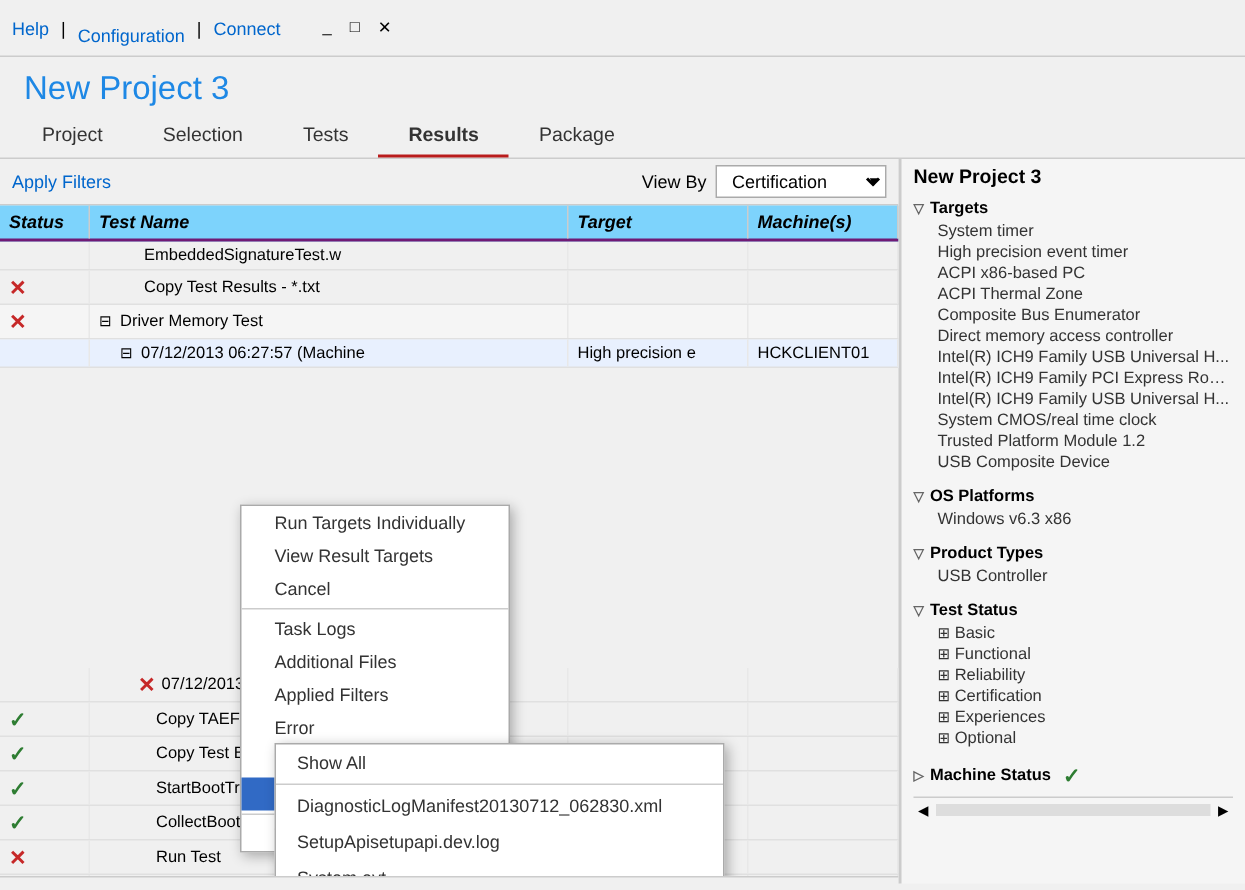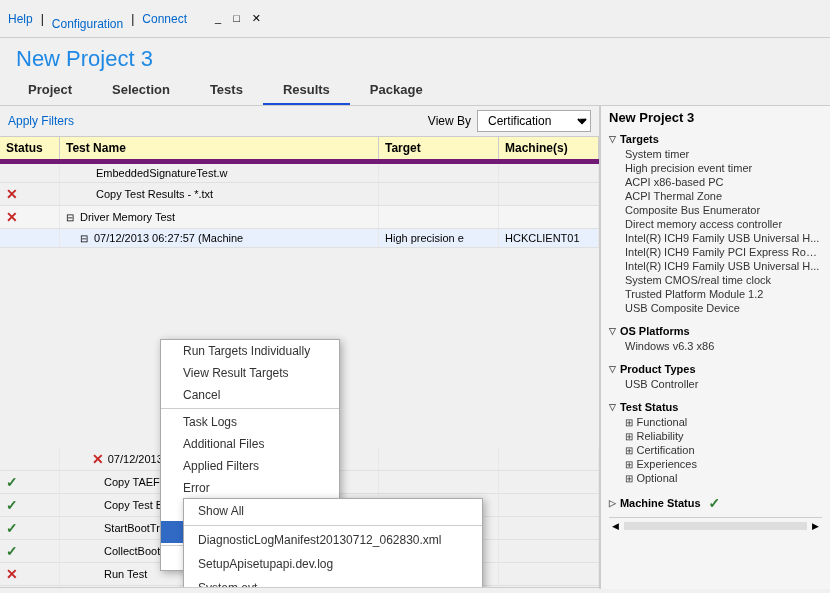--- a/index.html
+++ b/index.html
@@ -7,37 +7,37 @@
 
     
     .title-bar { background: #f0f0f0; padding: 6px 8px; display: flex; align-items: center; justify-content: space-between; border-bottom: 1px solid #ccc; }
     .title-bar-left { font-size: 12px; color: #333; }
 
     
     .project-title { color: #1e88e5; font-size: 22px; font-weight: 300; padding: 8px 16px 4px; }
 
     
     .nav-tabs { display: flex; border-bottom: 1px solid #ccc; padding: 0 8px; background: #f0f0f0; }
-    .nav-tab { padding: 6px 20px; cursor: pointer; font-size: 13px; color: #333; border-bottom: 2px solid transparent; font-weight: bold; }
-    .nav-tab.active { font-weight: bold; border-bottom: 2px solid #1d4ed8; }
+    .nav-tab { padding: 6px 20px; cursor: pointer; font-size: 13px; color: #333; border-bottom: 2px solid transparent; }
+    .nav-tab.active { font-weight: bold; border-bottom: 2px solid #b91c1c; }
 
     
     .main-layout { display: flex; height: calc(593px - 110px); }
 
     
     .left-panel { flex: 1; border-right: 1px solid #ccc; overflow: hidden; position: relative; }
 
     
     .toolbar { display: flex; align-items: center; padding: 4px 8px; background: #f0f0f0; border-bottom: 1px solid #ccc; gap: 16px; }
     .toolbar-right { margin-left: auto; display: flex; align-items: center; gap: 6px; font-size: 12px; }
     .select-wrapper { position: relative; display: inline-block; }
     .select-wrapper::after { content: '▼'; position: absolute; right: 4px; top: 50%; transform: translateY(-50%); font-size: 9px; pointer-events: none; }
 
     
-    .table-header { display: grid; grid-template-columns: 60px 1fr 120px 100px; background: #fef9c3; border-bottom: 5px solid #701a75; font-weight: bold; font-size: 12px; }
+    .table-header { display: grid; grid-template-columns: 60px 1fr 120px 100px; background: #7dd3fc; border-bottom: 2px solid #701a75; font-weight: bold; font-size: 12px; font-style: italic; }
     .table-header div { padding: 4px 6px; border-right: 1px solid #ccc; }
 
     .table-body { overflow-y: auto; height: calc(100% - 60px); position: relative; }
     .table-row { display: grid; grid-template-columns: 60px 1fr 120px 100px; border-bottom: 1px solid #e0e0e0; font-size: 11px; }
     .table-row div { padding: 3px 6px; border-right: 1px solid #e8e8e8; overflow: hidden; white-space: nowrap; text-overflow: ellipsis; display: flex; align-items: center; gap: 4px; }
     .table-row.group-header { background: #f5f5f5; }
 
     .check-green { color: #2e7d32; font-size: 14px; font-weight: bold; }
     .cross-red { color: #c62828; font-size: 14px; font-weight: bold; }
 
@@ -290,20 +290,21 @@
     </div>
 
     <div style="height:6px;"></div>
 
     <div class="tree-section">
       <div class="tree-header">
         <span class="arrow">▽</span>
         <span>Test Status</span>
       </div>
       <div class="tree-children">
+        <div class="tree-item"><span style="font-size:10px;">⊞</span> Basic</div>
         <div class="tree-item"><span style="font-size:10px;">⊞</span> Functional</div>
         <div class="tree-item"><span style="font-size:10px;">⊞</span> Reliability</div>
         <div class="tree-item"><span style="font-size:10px;">⊞</span> Certification</div>
         <div class="tree-item"><span style="font-size:10px;">⊞</span> Experiences</div>
         <div class="tree-item"><span style="font-size:10px;">⊞</span> Optional</div>
       </div>
     </div>
 
     <div style="height:6px;"></div>
 

